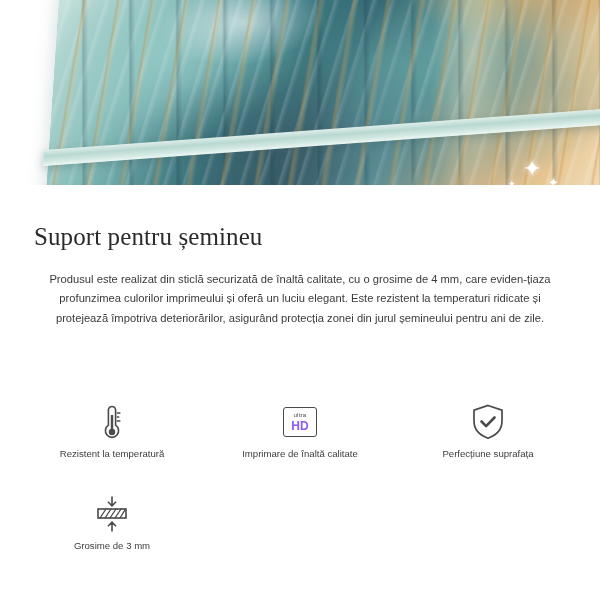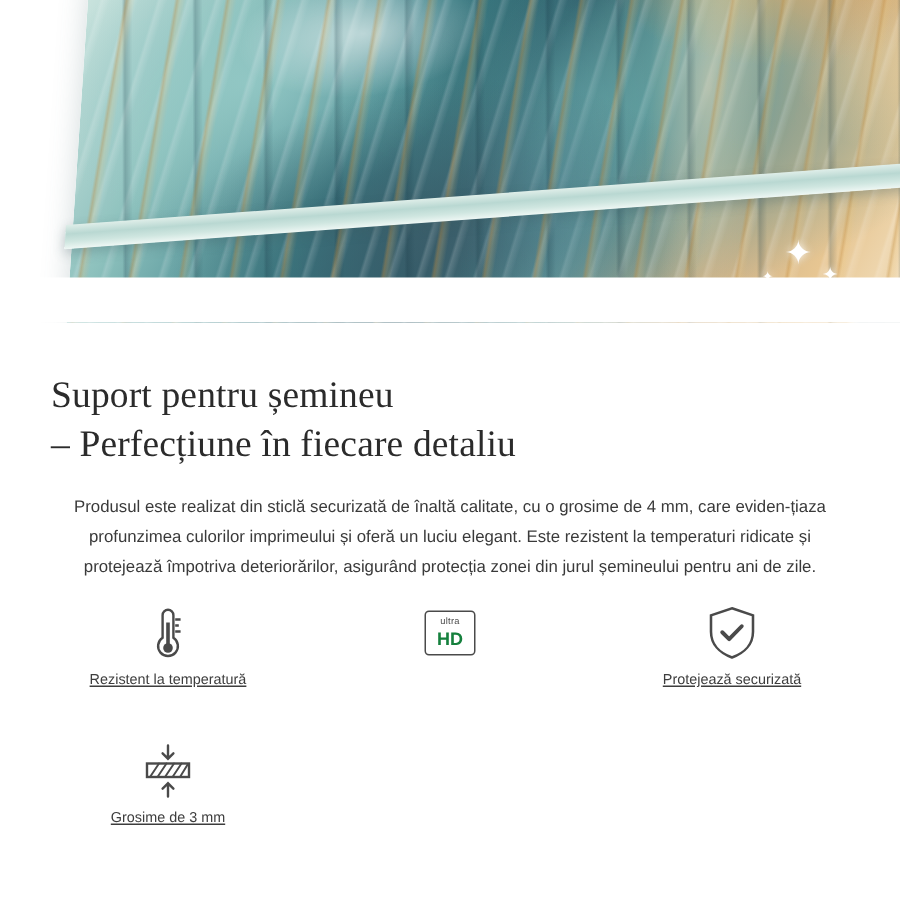--- a/index.html
+++ b/index.html
@@ -86,21 +86,21 @@
     text-shadow: 0 0 6px rgba(255,255,255,0.9);
     user-select: none;
   }
   .sp1 { left: 523px; top: 158px; font-size: 22px; }
   .sp2 { left: 548px; top: 176px; font-size: 13px; }
   .sp3 { left: 508px; top: 180px; font-size: 9px; }
 
   
   .content {
     position: absolute;
-    left: 0; top: 230px;
+    left: 0; top: 203px;
     width: 600px;
   }
   .title {
     margin: 0;
     padding: 18px 34px 0 34px;
     font-family: "Liberation Serif", serif;
     font-size: 25px;
     line-height: 1.30;
     font-weight: 400;
     color: #2b2b2b;
@@ -139,51 +139,49 @@
     align-items: center;
     justify-content: center;
     color: #4a4a4a;
   }
   .feature .cap {
     margin-top: 4px;
     font-size: 9.6px;
     color: #3d3d3d;
     text-align: left;
     line-height: 1.3;
-    text-decoration: underline;
   }
   .hd-box {
     width: 34px; height: 30px;
     border: 1.6px solid #4a4a4a;
     border-radius: 3px;
     display: flex; flex-direction: column;
     align-items: center; justify-content: center;
     line-height: 1;
   }
   .hd-box .t { font-size: 6.2px; letter-spacing: .2px; color:#4a4a4a; }
-  .hd-box .b { font-size: 12px; font-weight: bold; color:#15803d; margin-top: 1px; }
+  .hd-box .b { font-size: 12px; font-weight: bold; color:#8b5cf6; margin-top: 1px; }
 </style>
 </head>
 <body>
 
 <div class="page">
 
   <div class="hero">
     <div class="hero-art"></div>
     <div class="hero-edge"></div>
     <div class="hero-mask-bottom"></div>
     <span class="sparkle sp1">✦</span>
     <span class="sparkle sp2">✦</span>
     <span class="sparkle sp3">✦</span>
   </div>
 
   <div class="content">
     <h1 class="title">
       <span class="l1">Suport pentru șemineu</span>
-      <span class="l2">– Perfecțiune în fiecare detaliu</span>
     </h1>
     <p class="body">Produsul este realizat din sticlă securizată de înaltă calitate, cu o grosime de 4 mm, care eviden-țiaza profunzimea culorilor imprimeului și oferă un luciu elegant. Este rezistent la temperaturi ridicate și protejează împotriva deteriorărilor, asigurând protecția zonei din jurul șemineului pentru ani de zile.</p>
   </div>
 
   <div class="features">
 
     <div class="feature">
       <div class="ico">
         <svg width="26" height="40" viewBox="0 0 26 40" fill="none" stroke="#4a4a4a" stroke-width="1.6">
           <path d="M13 4.5a3.6 3.6 0 0 1 3.6 3.6v15.1a6.6 6.6 0 1 1-7.2 0V8.1A3.6 3.6 0 0 1 13 4.5z"></path>
@@ -195,30 +193,31 @@
       <div class="cap">Rezistent la temperatură</div>
     </div>
 
     <div class="feature">
       <div class="ico">
         <div class="hd-box">
           <span class="t">ultra</span>
           <span class="b">HD</span>
         </div>
       </div>
+      <div class="cap">Imprimare de înaltă calitate</div>
     </div>
 
     <div class="feature">
       <div class="ico">
         <svg width="34" height="40" viewBox="0 0 34 40" fill="none">
           <path d="M17 3.5 31 8.2v10.9c0 8.2-5.6 14.2-14 17.2-8.4-3-14-9-14-17.2V8.2L17 3.5z" stroke="#4a4a4a" stroke-width="1.7"></path>
           <path d="M10.5 19.5l4.6 4.6 8.4-8.6" stroke="#4a4a4a" stroke-width="2.6" stroke-linecap="round" stroke-linejoin="round"></path>
         </svg>
       </div>
-      <div class="cap">Protejează securizată</div>
+      <div class="cap">Perfecțiune suprafața</div>
     </div>
 
 
 
     <div class="feature">
       <div class="ico">
         <svg width="40" height="40" viewBox="0 0 40 40" fill="none" stroke="#4a4a4a" stroke-width="1.6" stroke-linecap="round">
           <path d="M20 3v8M16.4 8.2 20 11.8 23.6 8.2"></path>
           <rect x="6" y="15" width="28" height="9" stroke="#4a4a4a" stroke-width="1.6"></rect>
           <path d="M8 24 L14 15M13 24 L19 15M18 24 L24 15M23 24 L29 15M28 24 L33 15.8" stroke-width="1.3"></path>

